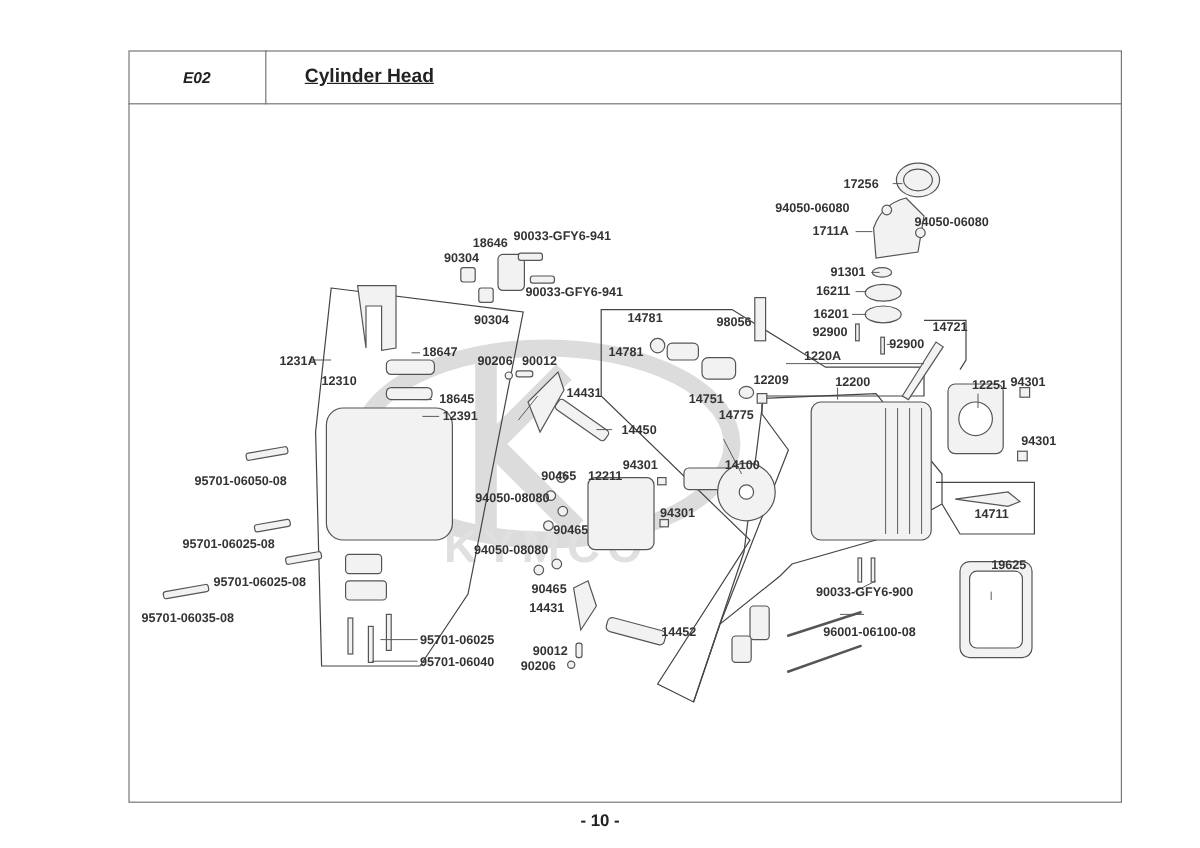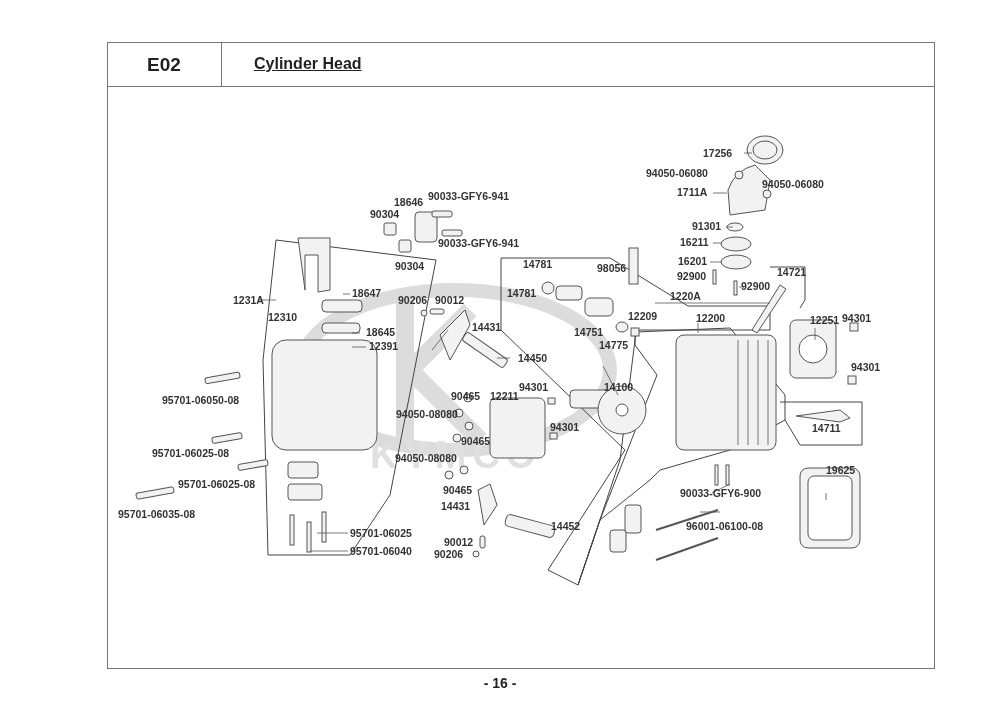--- a/index.html
+++ b/index.html
@@ -1,18 +1,18 @@
 <!DOCTYPE html>
 <html><head>
 <meta charset="utf-8">
 <style>
   html,body{margin:0;padding:0;background:#fff;}
   body{width:1000px;height:707px;position:relative;overflow:hidden;font-family:"Liberation Sans",sans-serif;color:#222;}
   #frame{position:absolute;left:107px;top:42px;width:828px;height:627px;border:1.5px solid #777;box-sizing:border-box;}
-  #hdr-code{position:absolute;left:107px;top:42px;width:115px;height:45px;border-right:1.5px solid #777;box-sizing:border-box;display:flex;align-items:center;justify-content:center;font-weight:bold;font-size:19px;}
+  #hdr-code{position:absolute;left:107px;top:42px;width:115px;height:45px;border-right:1.5px solid #777;box-sizing:border-box;display:flex;align-items:center;justify-content:center;font-weight:bold;font-size:13px;font-style:italic;}
   #hdr-line{position:absolute;left:107px;top:86px;width:828px;height:0;border-top:1.5px solid #777;}
   #hdr-title{position:absolute;left:254px;top:55px;font-weight:bold;font-size:16px;text-decoration:underline;}
   #pageno{position:absolute;left:0;width:1000px;top:675px;text-align:center;font-weight:bold;font-size:14px;}
   svg#dg{position:absolute;left:0;top:0;}
   .lbl{font-family:"Liberation Sans",sans-serif;font-size:10.5px;font-weight:bold;fill:#333;}
   .part{fill:#f2f2f2;stroke:#555;stroke-width:1;}
   .ln{stroke:#555;stroke-width:0.8;fill:none;}
   .box{stroke:#444;stroke-width:1;fill:none;}
 </style>
 </head>
@@ -208,13 +208,13 @@
     <text class="lbl" x="369" y="350">12391</text>
     <text class="lbl" x="162" y="404">95701-06050-08</text>
     <text class="lbl" x="152" y="457">95701-06025-08</text>
     <text class="lbl" x="178" y="488">95701-06025-08</text>
     <text class="lbl" x="118" y="518">95701-06035-08</text>
     <text class="lbl" x="350" y="537">95701-06025</text>
     <text class="lbl" x="350" y="555">95701-06040</text>
   </g>
 </svg>
 
-<div id="pageno">- 16 -</div>
+<div id="pageno">- 10 -</div>
 
 </body></html>

